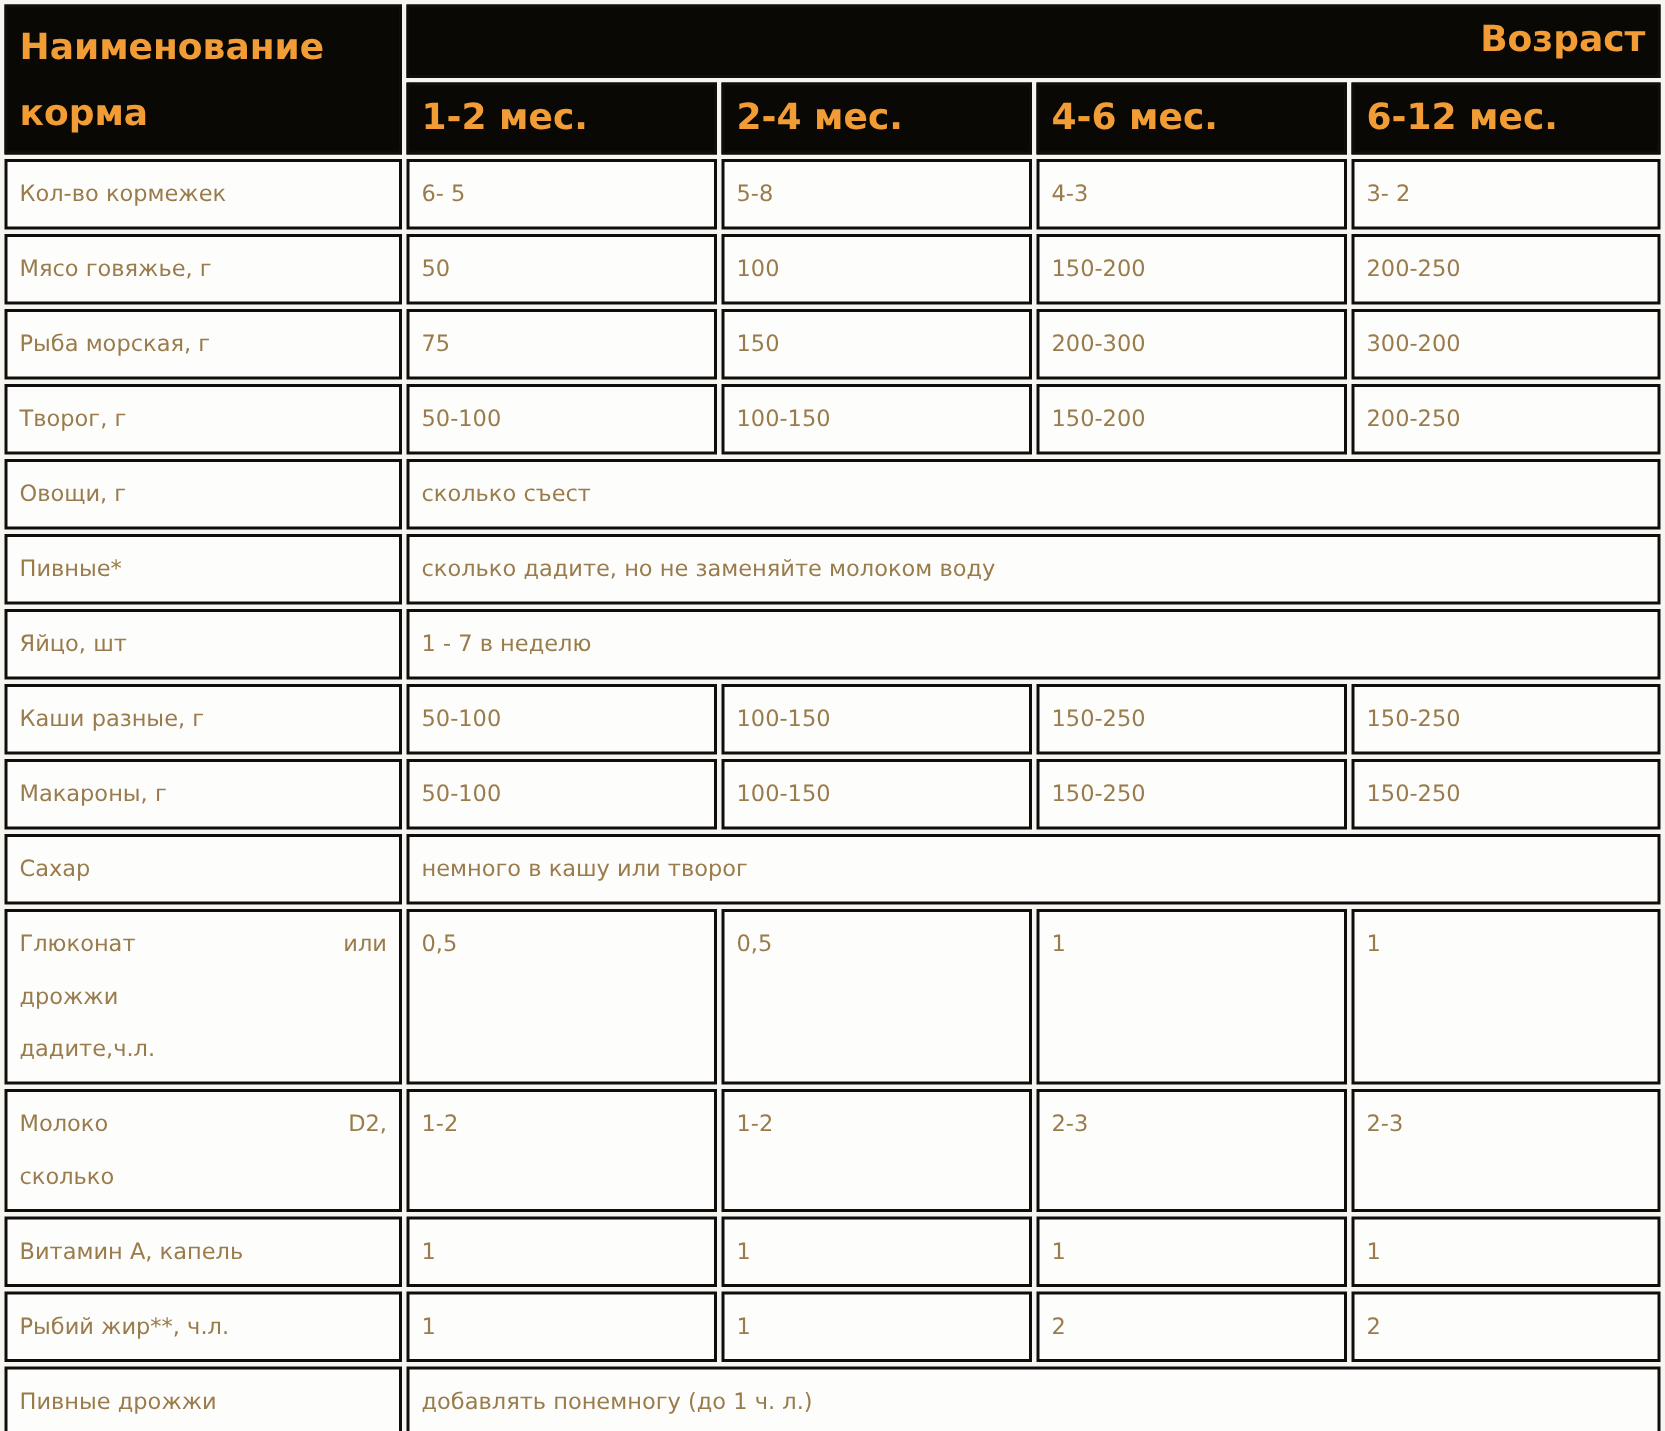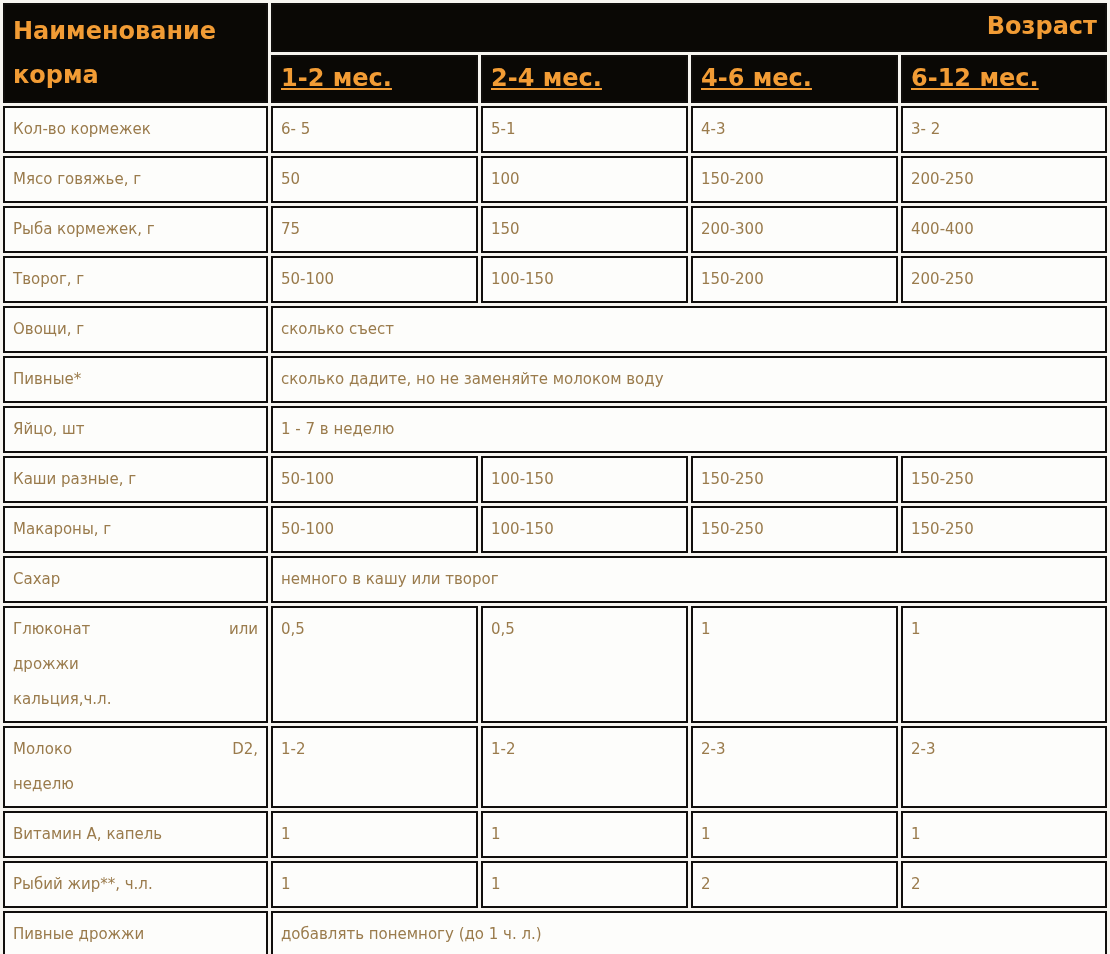--- a/index.html
+++ b/index.html
@@ -40,21 +40,21 @@
     color: var(--header-text);
     font-weight: bold;
     font-size: 24px;
     line-height: 35px;
   }
   th.name-header {
     line-height: 44px;
     vertical-align: top;
   }
   th.age-header { height: 47px; text-align: right; }
-  th.age-col-header { height: 47px; vertical-align: middle; text-decoration: underline; }
+  th.age-col-header { height: 47px; vertical-align: middle; }
   tbody td {
     background: var(--cell-bg);
     color: var(--body-text);
     font-size: 15px;
     line-height: 35px;
     height: 47px;
   }
   tbody td.tall { height: auto; }
   .jline {
     display: flex;
@@ -82,37 +82,37 @@
         <th class="age-col-header">1-2 мес.</th>
         <th class="age-col-header">2-4 мес.</th>
         <th class="age-col-header">4-6 мес.</th>
         <th class="age-col-header">6-12 мес.</th>
       </tr>
     </thead>
     <tbody>
         <tr>
           <td>Кол-во кормежек</td>
           <td>6- 5</td>
-          <td>5-1</td>
+          <td>5-8</td>
           <td>4-3</td>
           <td>3- 2</td>
         </tr>
         <tr>
           <td>Мясо говяжье, г</td>
           <td>50</td>
           <td>100</td>
           <td>150-200</td>
           <td>200-250</td>
         </tr>
         <tr>
-          <td>Рыба кормежек, г</td>
+          <td>Рыба морская, г</td>
           <td>75</td>
           <td>150</td>
           <td>200-300</td>
-          <td>400-400</td>
+          <td>300-200</td>
         </tr>
         <tr>
           <td>Творог, г</td>
           <td>50-100</td>
           <td>100-150</td>
           <td>150-200</td>
           <td>200-250</td>
         </tr>
         <tr>
           <td>Овощи, г</td>
@@ -144,34 +144,34 @@
           <td>Сахар</td>
           <td colspan="4">немного в кашу или творог</td>
         </tr>
         <tr>
           <td class="tall">
             <div class="jline">
               <span>Глюконат</span>
               <span>или</span>
             </div>
             <div>дрожжи</div>
-            <div>кальция,ч.л.</div>
+            <div>дадите,ч.л.</div>
           </td>
           <td class="tall">0,5</td>
           <td class="tall">0,5</td>
           <td class="tall">1</td>
           <td class="tall">1</td>
         </tr>
         <tr>
           <td class="tall">
             <div class="jline">
               <span>Молоко</span>
               <span>D2,</span>
             </div>
-            <div>неделю</div>
+            <div>сколько</div>
           </td>
           <td class="tall">1-2</td>
           <td class="tall">1-2</td>
           <td class="tall">2-3</td>
           <td class="tall">2-3</td>
         </tr>
         <tr>
           <td>Витамин А, капель</td>
           <td>1</td>
           <td>1</td>

